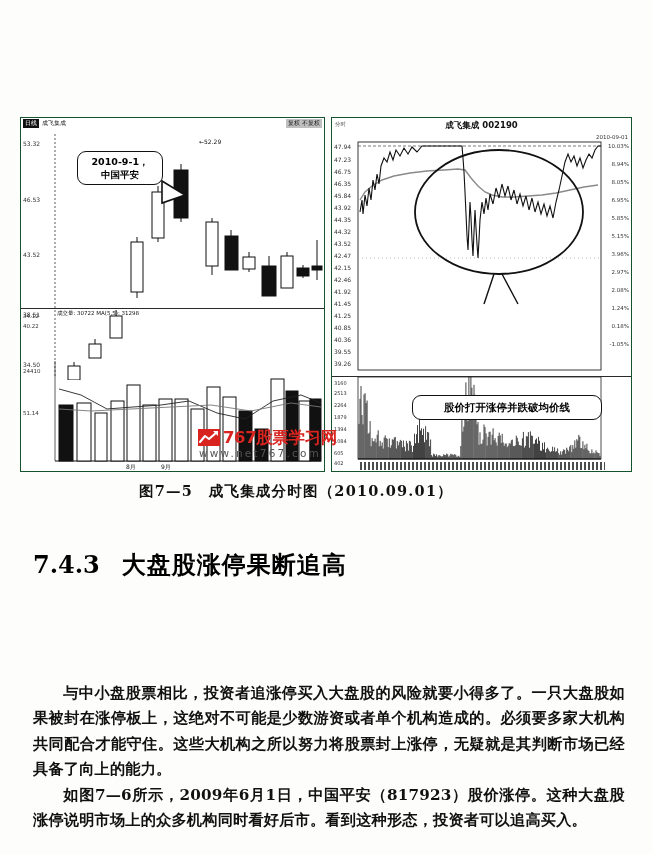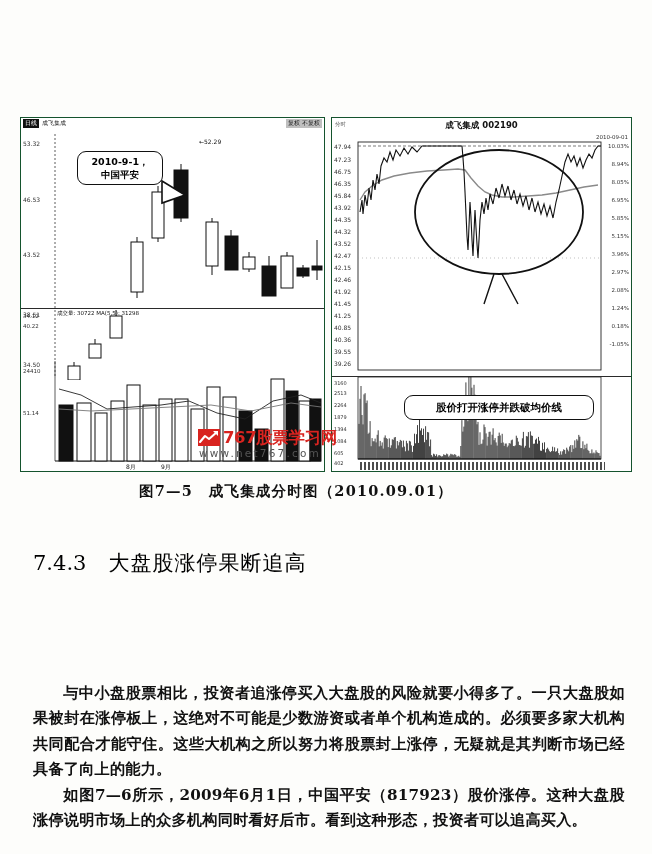--- a/index.html
+++ b/index.html
@@ -36,22 +36,22 @@
     text-align: center;
     font-size: 14.5px;
     font-weight: 700;
     letter-spacing: 1.2px;
     color: #111;
   }
 
   .heading {
     position: absolute;
     left: 33px;
-    font-size: 21px;
-    font-weight: 400;
+    font-size: 24px;
+    font-weight: 700;
     letter-spacing: 1px;
     color: #000;
     font-family: "DejaVu Sans", "Liberation Sans", sans-serif;
   }
   .heading .num { font-family: "DejaVu Serif","Liberation Serif",serif; letter-spacing: 0px;}
   .heading .htxt { margin-left: 22px; }
 
   
   .figure-wrap {
     position: absolute;
@@ -572,21 +572,21 @@
       <div class="axis-label" style="top:272px;font-size:5px;">2513</div>
       <div class="axis-label" style="top:284px;font-size:5px;">2264</div>
       <div class="axis-label" style="top:296px;font-size:5px;">1879</div>
       <div class="axis-label" style="top:308px;font-size:5px;">1394</div>
       <div class="axis-label" style="top:320px;font-size:5px;">1084</div>
       <div class="axis-label" style="top:332px;font-size:5px;">605</div>
       <div class="axis-label" style="top:342px;font-size:5px;">402</div>
 
       <div style="position:absolute;left:28px;bottom:1px;width:245px;height:8px;background:repeating-linear-gradient(90deg,#111 0 2px,#fff 2px 4px);opacity:0.75;"></div>
 
-      <div class="callout callout-right" style="left:72px;top:277px;width:190px;background:#fff;">股价打开涨停并跌破均价线</div>
+      <div class="callout callout-right" style="left:80px;top:277px;width:190px;background:#fff;">股价打开涨停并跌破均价线</div>
     </div>
 
     <div class="watermark">
       <div class="wm-top">
         <div class="wm-logo">
           <svg width="22" height="17" viewBox="0 0 22 17">
             <path d="M2,13 L7,7 L11,10 L19,3" fill="none" stroke="#fff" stroke-width="2.1" stroke-linecap="round" stroke-linejoin="round"></path>
             <path d="M15,2 L20,2 L20,7 Z" fill="#fff"></path>
           </svg>
         </div>

